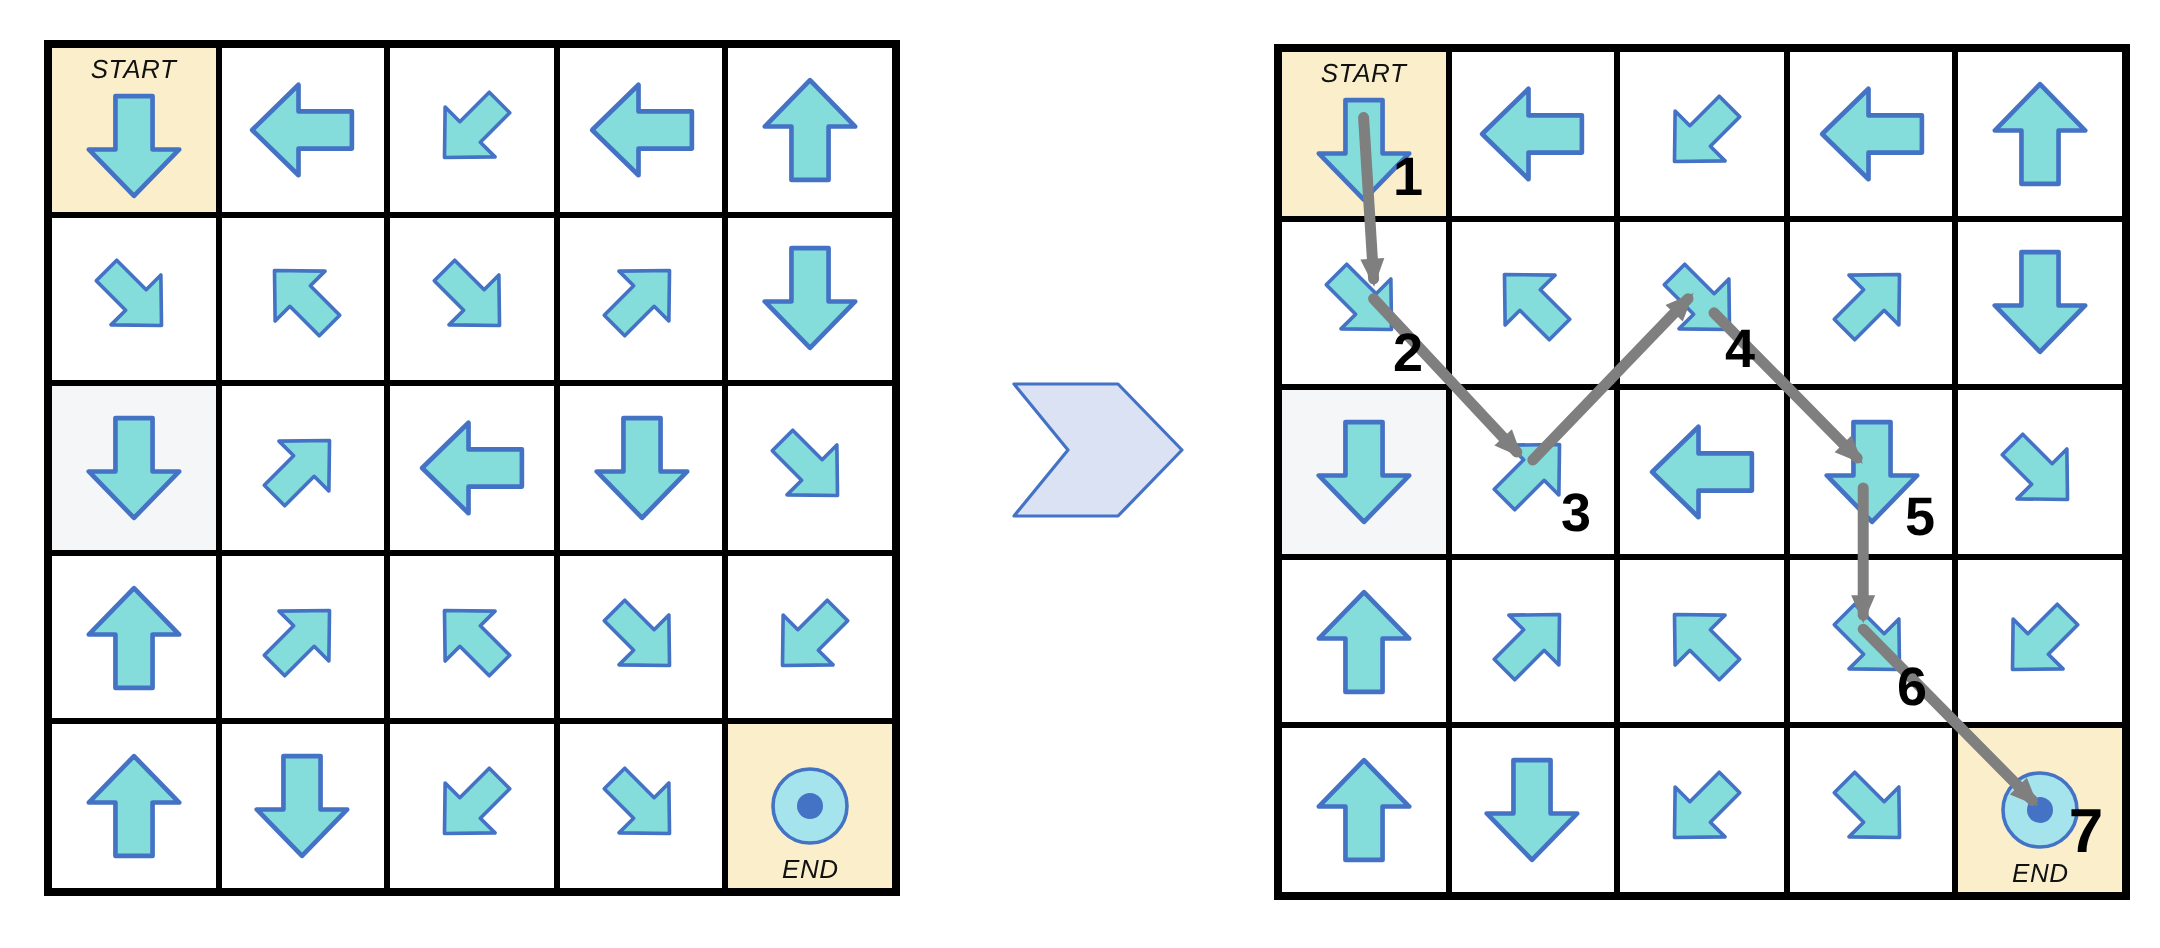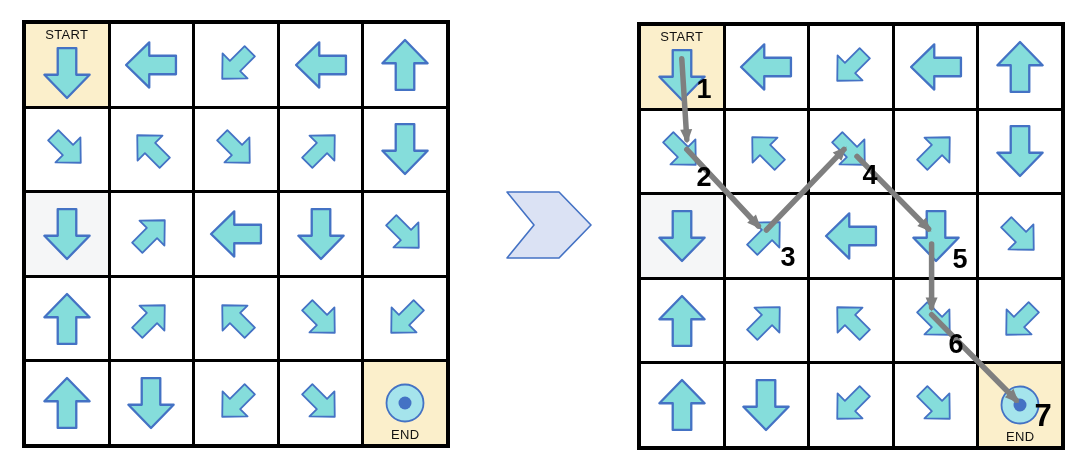--- a/index.html
+++ b/index.html
@@ -10,21 +10,21 @@
   .grid{
     position:absolute;width:428px;height:428px;box-sizing:border-box;
     border:4px solid var(--grid-line);background:var(--grid-line);
     display:grid;grid-template-columns:repeat(5,1fr);grid-template-rows:repeat(5,1fr);
     gap:3px;
   }
   #grid-left{left:22px;top:20px;}
   #grid-right{left:637px;top:22px;}
   .cell{
     background:var(--cell-bg);position:relative;
-    display:flex;align-items:center;justify-content:center;
+    display:flex;align-items:center;justify-content:center;font-style:italic;
   }
   .cell.start,.cell.end{background:var(--start-end-bg);}
   .cell.shaded{background:var(--shaded-bg);}
   .cell-label{
     position:absolute;left:50%;transform:translateX(-50%);
     font-size:13px;color:#111;white-space:nowrap;letter-spacing:.3px;
   }
   .start-label{top:3px;}
   .end-label{bottom:2px;}
   .cell.start .arrow-svg{margin-top:16px;}

